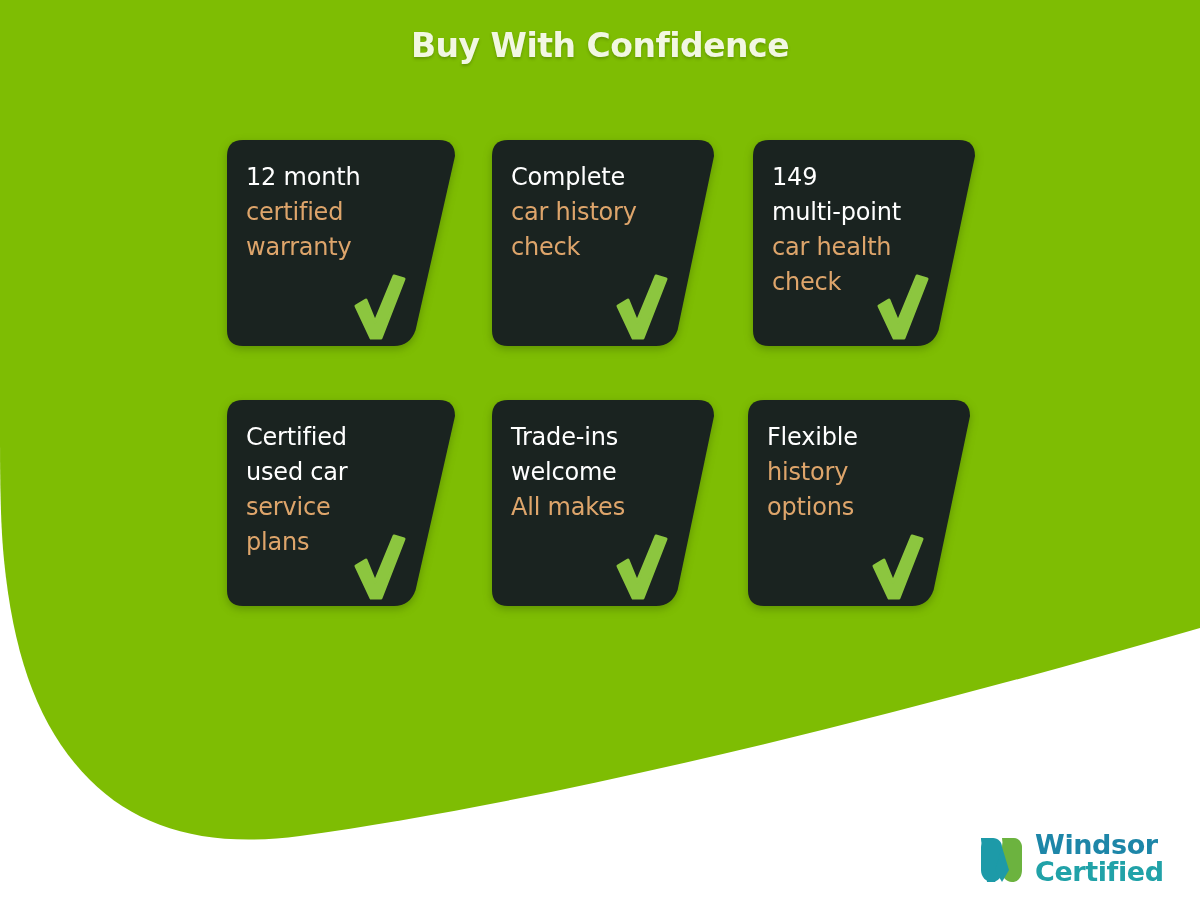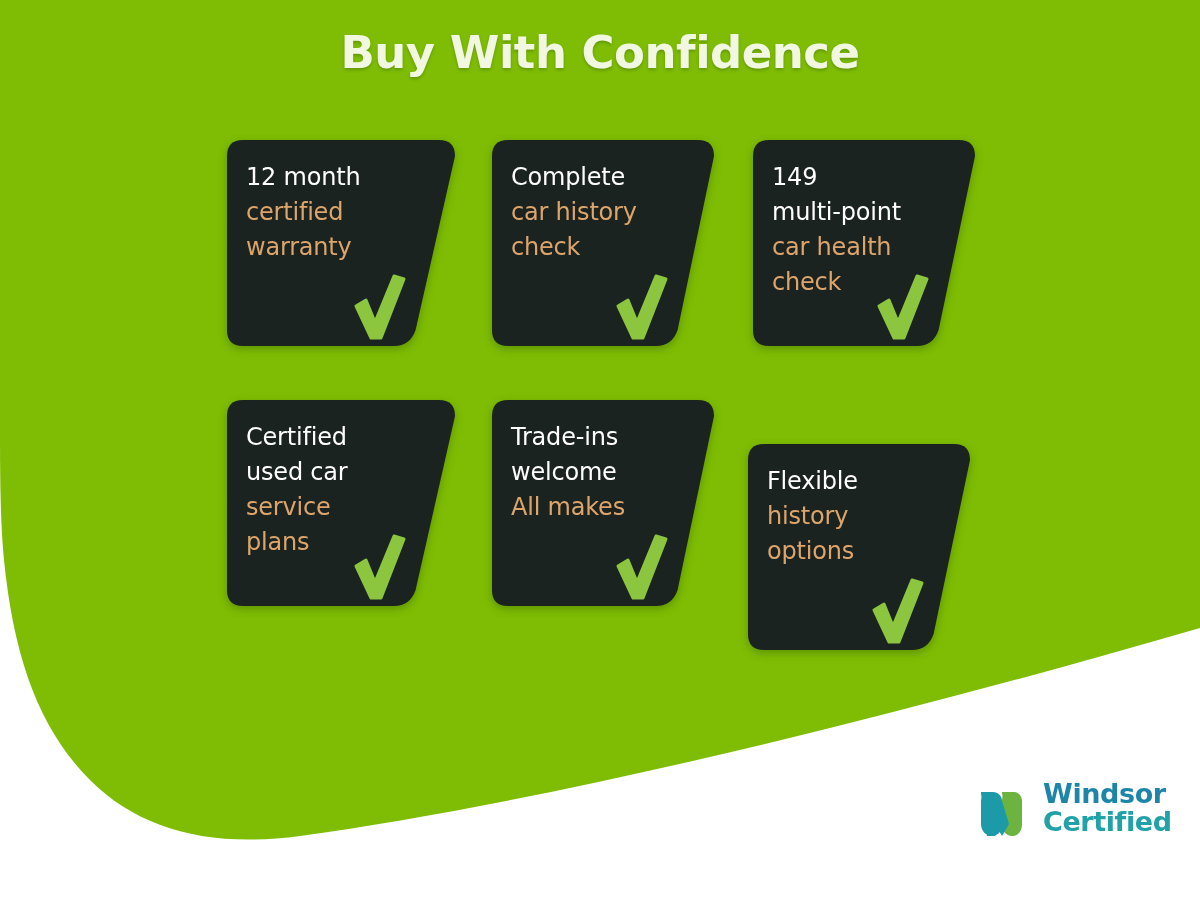--- a/index.html
+++ b/index.html
@@ -33,21 +33,21 @@
     pointer-events: none;
   }
 
   
   .title {
     position: absolute;
     top: 26px;
     left: 0;
     width: 1200px;
     text-align: center;
-    font-size: 45px;
+    font-size: 33px;
     font-weight: bold;
     letter-spacing: -0.5px;
     color: #f2f7e2;
     text-shadow: 0 2px 3px rgba(40,70,0,0.30);
     font-family: "DejaVu Sans", sans-serif;
   }
 
   
   .grid {
     position: absolute;
@@ -89,26 +89,25 @@
 
   
   .tick {
     position: absolute;
   }
 
   
   .logo {
     position: absolute;
     left: 975px;
-    top: 780px;
+    top: 808px;
     width: 200px;
     height: 78px;
     display: flex;
-    align-items: flex-start;
-    gap: 8px;
+    align-items: flex-end;
   }
   .logo-mark { flex: 0 0 auto; }
   .logo-text {
     display: flex;
     flex-direction: column;
     line-height: 1.02;
   }
   .logo-text span {
     font-size: 27px;
     font-weight: bold;
@@ -190,21 +189,21 @@
         </svg>
         <div class="body">
           <div class="line white">Trade-ins</div>
           <div class="line white">welcome</div>
           <div class="line tan">All makes</div>
         </div>
         <svg class="tick" viewBox="0 0 52 66" width="52" height="66" style="left: 124px; top: 134px;">
           <path d="M 2,32 L 12,26 L 21,48 L 40,2 L 50,5 L 27,64 L 17,64 Z" fill="#8cc63f" stroke="#8cc63f" stroke-width="3" stroke-linejoin="round"></path>
         </svg>
       </div>
-      <div class="card" style="left: 748px; top: 400px; width: 222px; height: 206px; margin-top: 44px;">
+      <div class="card" style="left: 748px; top: 400px; width: 222px; height: 206px;">
         <svg class="shape" viewBox="0 0 222 206" width="222" height="206">
           <path d="M 16,0 L 206,0 Q 222,0 222,16 L 185.6,190 Q 180,206 164,206 L 16,206 Q 0,206 0,190 L 0,16 Q 0,0 16,0 Z" fill="#1a2320"></path>
         </svg>
         <div class="body">
           <div class="line white">Flexible</div>
           <div class="line tan">history</div>
           <div class="line tan">options</div>
         </div>
         <svg class="tick" viewBox="0 0 52 66" width="52" height="66" style="left: 124px; top: 134px;">
           <path d="M 2,32 L 12,26 L 21,48 L 40,2 L 50,5 L 27,64 L 17,64 Z" fill="#8cc63f" stroke="#8cc63f" stroke-width="3" stroke-linejoin="round"></path>

